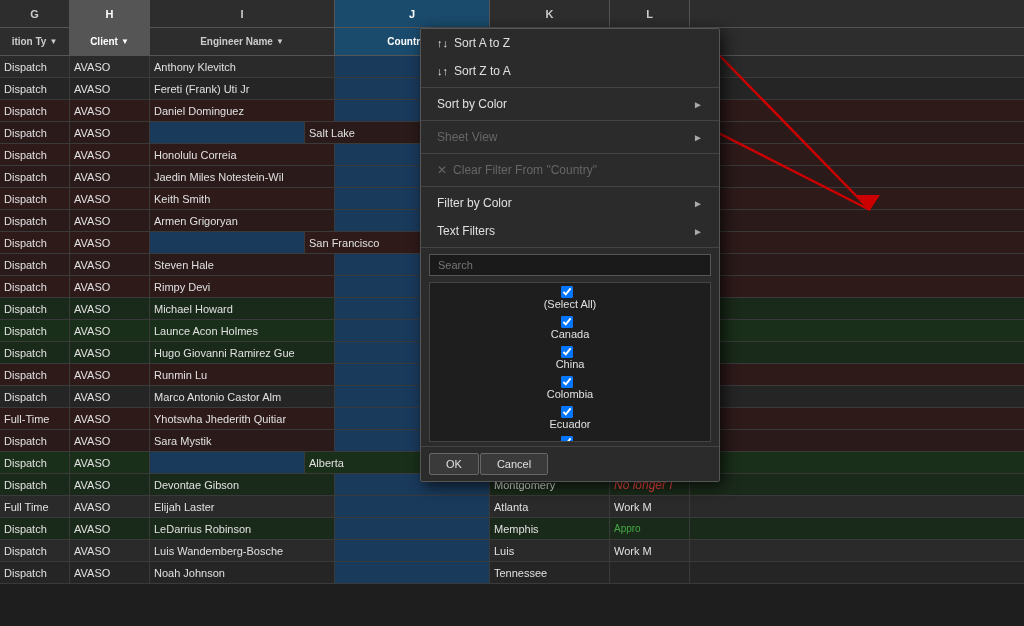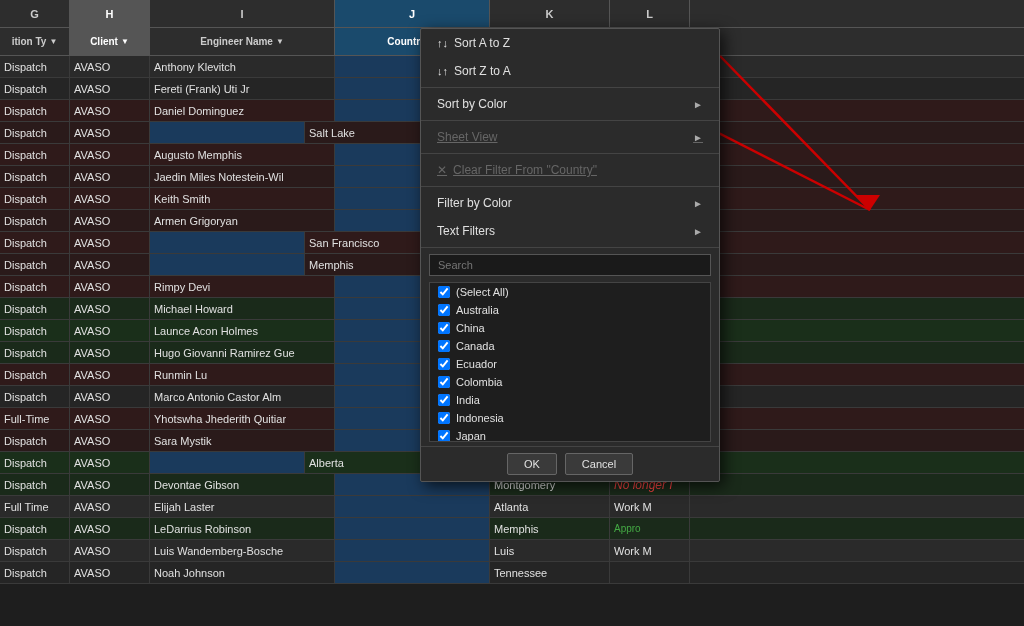--- a/index.html
+++ b/index.html
@@ -135,21 +135,20 @@
       cursor: pointer;
       display: flex;
       align-items: center;
       justify-content: space-between;
       font-size: 12px;
     }
 
     .dropdown-item.disabled {
       color: #666;
       cursor: default;
-      text-decoration: underline;
     }
 
     .dropdown-item .chevron {
       color: #aaa;
       font-size: 10px;
     }
 
     .dropdown-divider {
       height: 1px;
       background: #444;
@@ -176,34 +175,35 @@
       margin: 2px 8px 4px 8px;
     }
 
     .checkbox-item {
       display: flex;
       align-items: center;
       padding: 3px 8px;
       color: #e0e0e0;
       font-size: 11px;
       cursor: pointer;
+      flex-direction: column;
     }
 
     .checkbox-item input[type=checkbox] {
       margin-right: 6px;
       width: 12px;
       height: 12px;
     }
 
     
     .dropdown-footer {
       display: flex;
-      justify-content: center;
+      justify-content: flex-start;
       padding: 6px 8px;
-      gap: 8px;
+      gap: 1px;
       border-top: 1px solid #444;
     }
 
     .btn-ok, .btn-cancel {
       padding: 4px 16px;
       font-size: 11px;
       cursor: pointer;
       border-radius: 2px;
       border: 1px solid #666;
     }
@@ -320,21 +320,21 @@
       <div class="data-row" style="background: rgb(42, 26, 26);">
       <div class="cell col-g">Dispatch</div>
       <div class="cell col-h">AVASO</div>
       <div class="cell col-j" style="background:#1a3a5c;"></div>
       <div class="cell col-k">Salt Lake</div>
       <div class="cell col-l status-reject">Rejec</div>
     </div>
       <div class="data-row" style="background: rgb(47, 26, 26);">
       <div class="cell col-g">Dispatch</div>
       <div class="cell col-h">AVASO</div>
-      <div class="cell col-i">Augusto Memphis</div>
+      <div class="cell col-i">Honolulu Correia</div>
       <div class="cell col-j" style="background:#1a3a5c;"></div>
       <div class="cell col-k">Fresno</div>
       <div class="cell col-l status-reject">Rejec</div>
     </div>
       <div class="data-row" style="background: rgb(42, 26, 26);">
       <div class="cell col-g">Dispatch</div>
       <div class="cell col-h">AVASO</div>
       <div class="cell col-i">Jaedin Miles Notestein-Wil</div>
       <div class="cell col-j" style="background:#1a3a5c;"></div>
       <div class="cell col-k">Honolulu</div>
@@ -359,20 +359,21 @@
       <div class="data-row" style="background: rgb(47, 26, 26);">
       <div class="cell col-g">Dispatch</div>
       <div class="cell col-h">AVASO</div>
       <div class="cell col-j" style="background:#1a3a5c;"></div>
       <div class="cell col-k">San Francisco</div>
       <div class="cell col-l status-reject">Rejec</div>
     </div>
       <div class="data-row" style="background: rgb(42, 26, 26);">
       <div class="cell col-g">Dispatch</div>
       <div class="cell col-h">AVASO</div>
+      <div class="cell col-i">Steven Hale</div>
       <div class="cell col-j" style="background:#1a3a5c;"></div>
       <div class="cell col-k">Memphis</div>
       <div class="cell col-l status-reject">Rejec</div>
     </div>
       <div class="data-row" style="background: rgb(47, 26, 26);">
       <div class="cell col-g">Dispatch</div>
       <div class="cell col-h">AVASO</div>
       <div class="cell col-i">Rimpy Devi</div>
       <div class="cell col-j" style="background:#1a3a5c;"></div>
       <div class="cell col-k">St Louis</div>
@@ -533,37 +534,33 @@
     
     <input type="text" class="dropdown-search" placeholder="Search" style="">
     
     <div class="checkbox-list" id="checkbox-list">
     <div class="checkbox-item">
           <input type="checkbox" checked="" style="">
           <span>(Select All)</span>
         </div>
         <div class="checkbox-item">
           <input type="checkbox" checked="" style="">
-          <span>Australia</span>
+          <span>Canada</span>
         </div>
         <div class="checkbox-item">
           <input type="checkbox" checked="" style="">
           <span>China</span>
         </div>
         <div class="checkbox-item">
           <input type="checkbox" checked="" style="">
-          <span>Canada</span>
+          <span>Colombia</span>
         </div>
         <div class="checkbox-item">
           <input type="checkbox" checked="" style="">
           <span>Ecuador</span>
-        </div>
-        <div class="checkbox-item">
-          <input type="checkbox" checked="" style="">
-          <span>Colombia</span>
         </div>
         <div class="checkbox-item">
           <input type="checkbox" checked="" style="">
           <span>India</span>
         </div>
         <div class="checkbox-item">
           <input type="checkbox" checked="" style="">
           <span>Indonesia</span>
         </div>
         <div class="checkbox-item">

